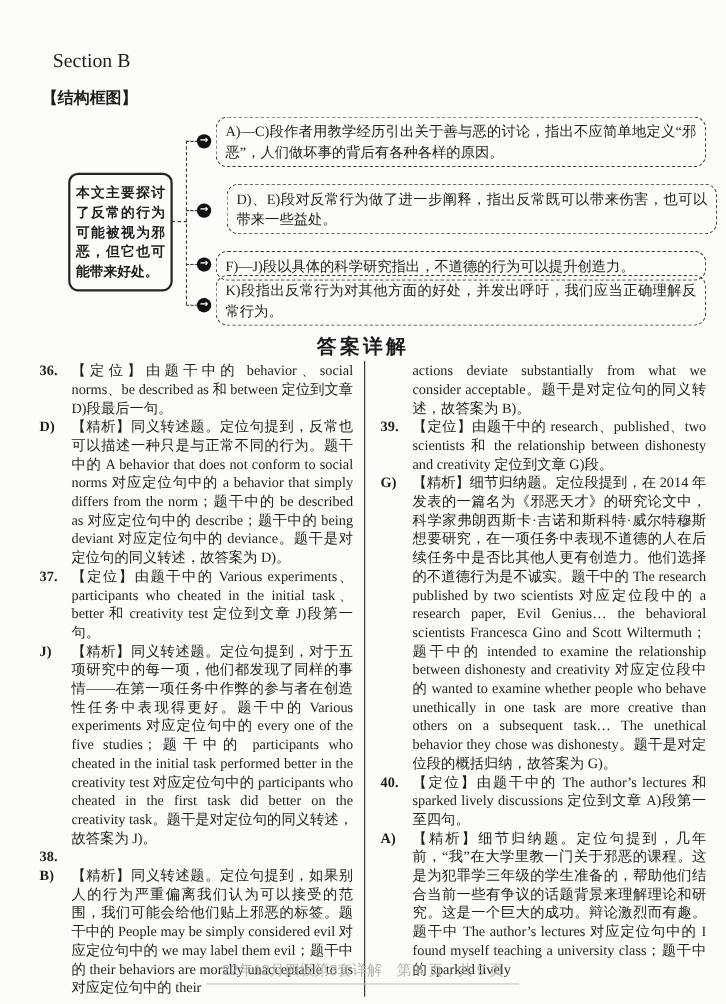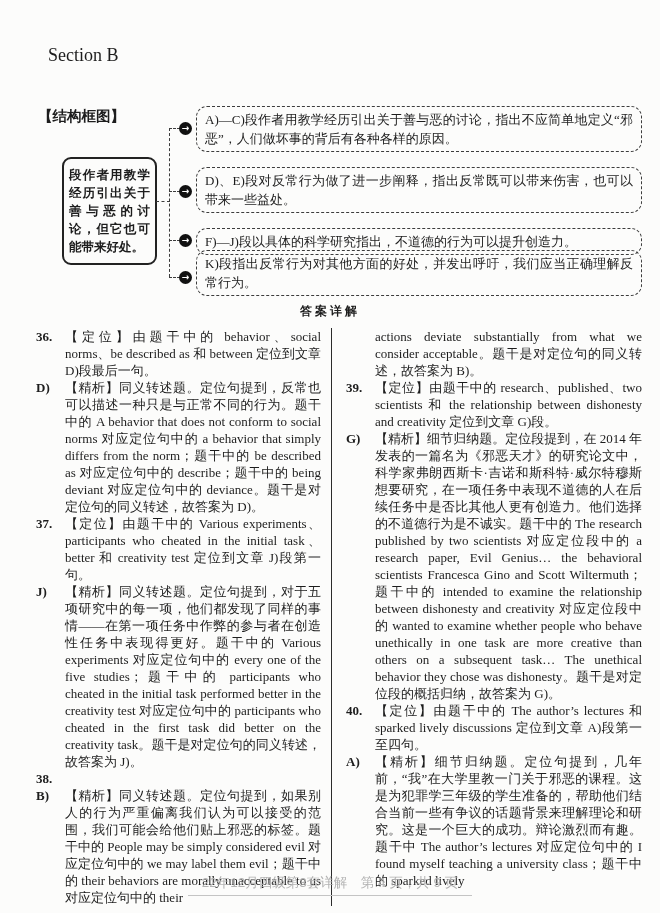--- a/index.html
+++ b/index.html
@@ -8,48 +8,48 @@
     background:#fcfcfb; color:#1d1d1d;
     font-family:"Liberation Serif","DejaVu Serif",serif;
     overflow:hidden;
   }
   .section-title {
     position:absolute; left:48px; top:45px;
     font-size:18px; font-weight:normal;
   }
   .diagram-label {
     position:absolute; left:38px; top:80px;
-    font-size:14.5px; font-weight:bold;margin-top:27px;
+    font-size:14.5px; font-weight:bold;
   }
   
   .main-box {
     position:absolute; left:62px; top:157px; width:95px; box-sizing:border-box;
     border:2px solid #222; border-radius:9px; padding:7px 5px;
     font-size:12.5px; font-weight:bold; line-height:18px; text-align:justify;
   }
   .branch-box {
     position:absolute; left:196px; width:446px; box-sizing:border-box;
     border:1.6px dashed #3c3c3c; border-radius:11px; padding:3px 8px;
     font-size:13px; line-height:19px; text-align:justify;
   }
   .branch-a { top:106px; }
-  .branch-d { top:167px; }
+  .branch-d { top:167px;margin-left:10px; }
   .branch-f { top:228px; }
   .branch-k { top:250px; }
   .conn-h { position:absolute; height:0; border-top:1.6px dashed #3c3c3c; }
   .conn-v { position:absolute; width:0;  border-left:1.6px dashed #3c3c3c; }
   .arrow-dot {
     position:absolute; left:179px; width:13px; height:13px; border-radius:50%;
     background:#111; color:#fff; font-size:9px; line-height:13px;
     text-align:center; font-family:"DejaVu Sans",sans-serif; font-weight:bold;
   }
   
   .answers-heading {
     position:absolute; left:0; top:303px; width:660px;
-    text-align:center; font-size:12px; font-weight:bold; letter-spacing:3px;
+    text-align:center; font-size:18px; font-weight:bold; letter-spacing:3px;
   }
   .columns {
     position:absolute; left:36px; top:328px; width:606px;
     display:flex; align-items:stretch;
   }
   .col { font-size:13px; line-height:17px; }
   .col-left  { width:296px; box-sizing:border-box; padding-right:10px; border-right:1px solid #2b2b2b; }
   .col-right { flex:1; box-sizing:border-box; padding-left:14px; }
   .item { display:flex; }
   .item .marker { width:29px; flex-shrink:0; font-weight:bold; }
@@ -66,21 +66,21 @@
   }
 </style>
 </head>
 <body>
 
 <div id="page">
 
   <div class="section-title">Section B</div>
   <div class="diagram-label">【结构框图】</div>
 
-  <div class="main-box">段作者用教学经历引出关于善与恶的讨论，但它也可能带来好处。</div>
+  <div class="main-box">本文主要探讨了反常的行为可能被视为邪恶，但它也可能带来好处。</div>
 
   <div class="conn-h" style="left:156px; top:201px; width:14px;"></div>
   <div class="conn-v" style="left:169px; top:128px; height:149px;"></div>
   <div class="conn-h" style="left:169px; top:128px; width:11px;"></div>
   <div class="conn-h" style="left:169px; top:191px; width:11px;"></div>
   <div class="conn-h" style="left:169px; top:240px; width:11px;"></div>
   <div class="conn-h" style="left:169px; top:277px; width:11px;"></div>
 
   <div class="arrow-dot" style="top:122px;">→</div>
   <div class="arrow-dot" style="top:185px;">→</div>

